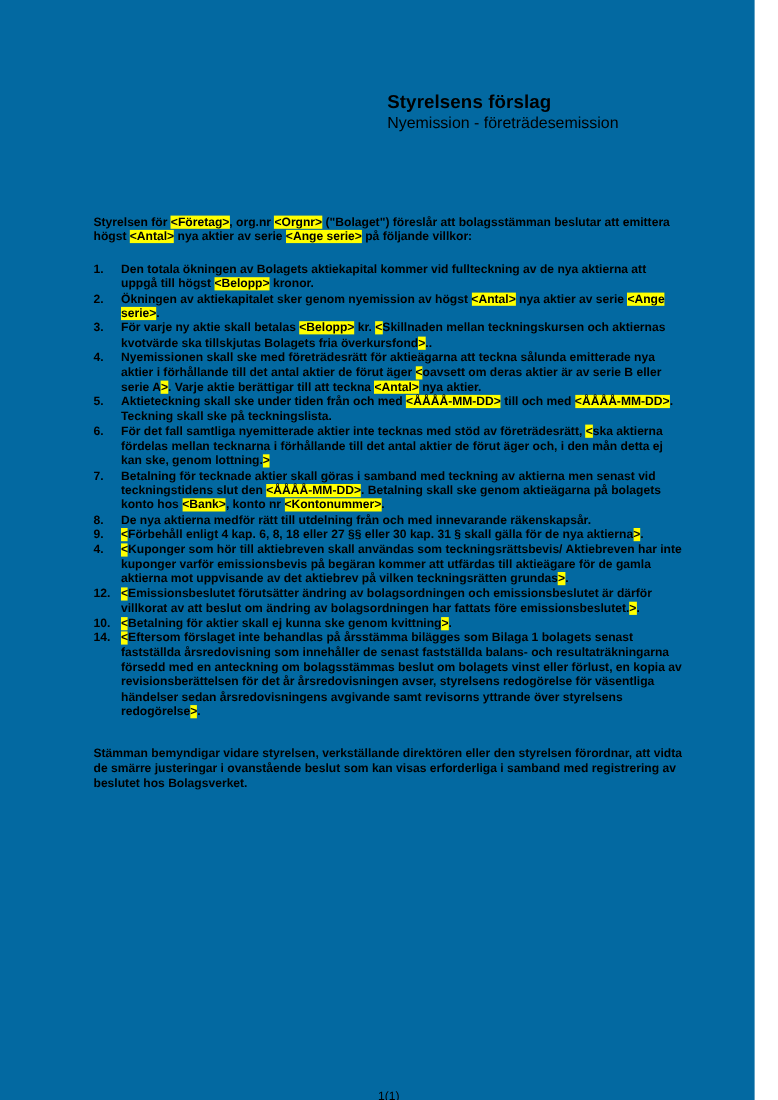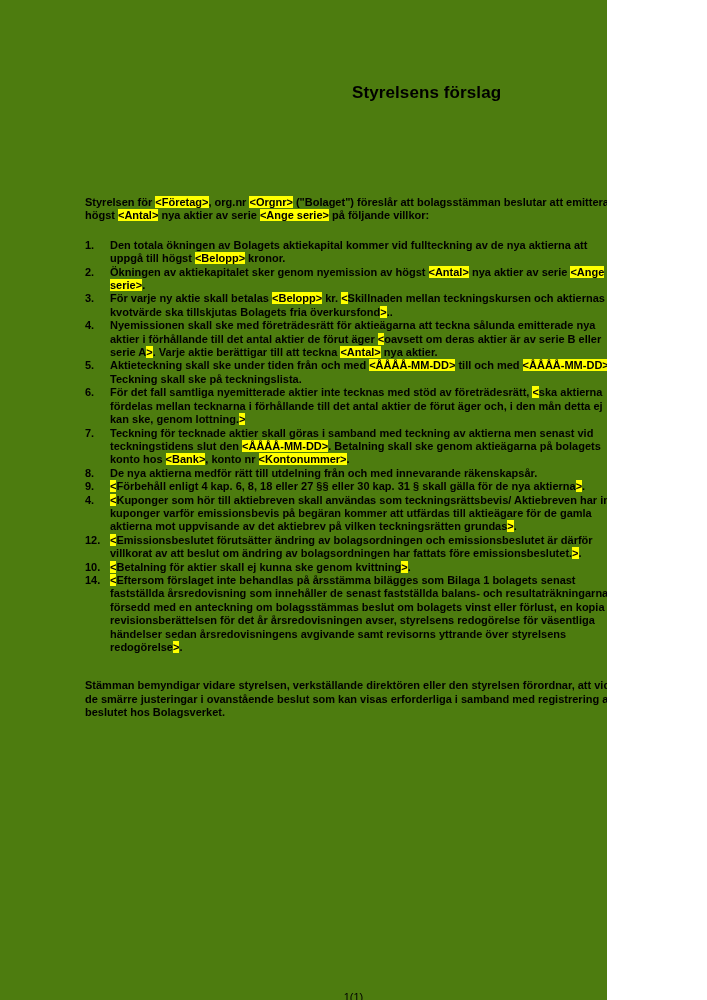--- a/index.html
+++ b/index.html
@@ -5,22 +5,22 @@
   html, body { margin: 0; padding: 0; }
   body {
     width: 707px; height: 1000px;
     background: #ffffff;
     font-family: "Liberation Sans", sans-serif;
     color: #000000;
     -webkit-font-smoothing: antialiased;
   }
   .page {
     position: relative;
-    width: 607px; height: 1000px;
-    background: #4d7c0f;
+    width: 686px; height: 1000px;
+    background: #0369a1;
     overflow: hidden;
   }
   .header { position: absolute; left: 352px; top: 82px; }
   .title { font-size: 17px; font-weight: bold; line-height: 21px; letter-spacing: 0.1px; }
   .subtitle { font-size: 14.5px; line-height: 18px; }
   .body {
     position: absolute; left: 85px; top: 196px; width: 538px;
     font-size: 11px; line-height: 13.4px; font-weight: bold;
   }
   .intro { margin: 0 0 16px 0; }
@@ -35,20 +35,21 @@
     text-align: center; font-size: 11px;
   }
 </style>
 </head>
 <body>
 
 <div class="page">
 
   <div class="header">
     <div class="title">Styrelsens förslag</div>
+    <div class="subtitle">Nyemission - företrädesemission</div>
   </div>
 
   <div class="body">
     <p class="intro"><span>Styrelsen för </span><span class="hl">&lt;Företag&gt;</span><span>, org.nr </span><span class="hl">&lt;Orgnr&gt;</span><span> ("Bolaget") föreslår att bolagsstämman beslutar att emittera högst </span><span class="hl">&lt;Antal&gt;</span><span> nya aktier av serie </span><span class="hl">&lt;Ange serie&gt;</span><span> på följande villkor:</span></p>
     <div class="clauses" id="clauses">
         <div class="clause">
           <span class="num">1.</span>
           <span class="txt"><span>Den totala ökningen av Bolagets aktiekapital kommer vid fullteckning av de nya aktierna att uppgå till högst </span><span class="hl">&lt;Belopp&gt;</span><span> kronor.</span></span>
         </div>
         <div class="clause">
@@ -66,21 +67,21 @@
         <div class="clause">
           <span class="num">5.</span>
           <span class="txt"><span>Aktieteckning skall ske under tiden från och med </span><span class="hl">&lt;ÅÅÅÅ-MM-DD&gt;</span><span> till och med </span><span class="hl">&lt;ÅÅÅÅ-MM-DD&gt;</span><span>. Teckning skall ske på teckningslista.</span></span>
         </div>
         <div class="clause">
           <span class="num">6.</span>
           <span class="txt"><span>För det fall samtliga nyemitterade aktier inte tecknas med stöd av företrädesrätt, </span><span class="hl">&lt;</span><span>ska aktierna fördelas mellan tecknarna i förhållande till det antal aktier de förut äger och, i den mån detta ej kan ske, genom lottning.</span><span class="hl">&gt;</span></span>
         </div>
         <div class="clause">
           <span class="num">7.</span>
-          <span class="txt"><span>Teckning för tecknade aktier skall göras i samband med teckning av aktierna men senast vid teckningstidens slut den </span><span class="hl">&lt;ÅÅÅÅ-MM-DD&gt;</span><span>. Betalning skall ske genom aktieägarna på bolagets konto hos </span><span class="hl">&lt;Bank&gt;</span><span>, konto nr </span><span class="hl">&lt;Kontonummer&gt;</span><span>.</span></span>
+          <span class="txt"><span>Betalning för tecknade aktier skall göras i samband med teckning av aktierna men senast vid teckningstidens slut den </span><span class="hl">&lt;ÅÅÅÅ-MM-DD&gt;</span><span>. Betalning skall ske genom aktieägarna på bolagets konto hos </span><span class="hl">&lt;Bank&gt;</span><span>, konto nr </span><span class="hl">&lt;Kontonummer&gt;</span><span>.</span></span>
         </div>
         <div class="clause">
           <span class="num">8.</span>
           <span class="txt"><span>De nya aktierna medför rätt till utdelning från och med innevarande räkenskapsår.</span></span>
         </div>
         <div class="clause">
           <span class="num">9.</span>
           <span class="txt"><span class="hl">&lt;</span><span>Förbehåll enligt 4 kap. 6, 8, 18 eller 27 §§ eller 30 kap. 31 § skall gälla för de nya aktierna</span><span class="hl">&gt;</span><span>.</span></span>
         </div>
         <div class="clause">

